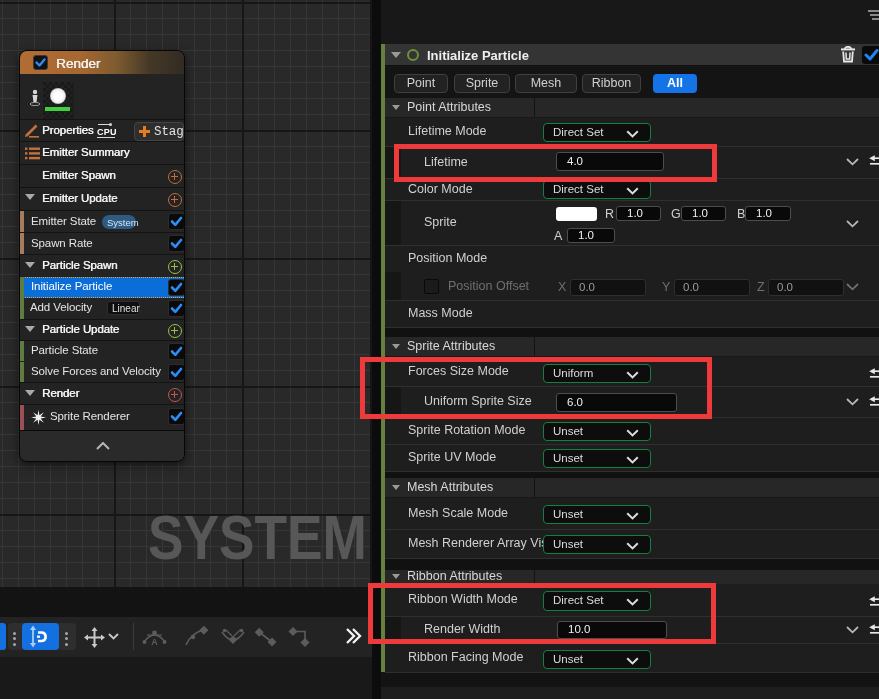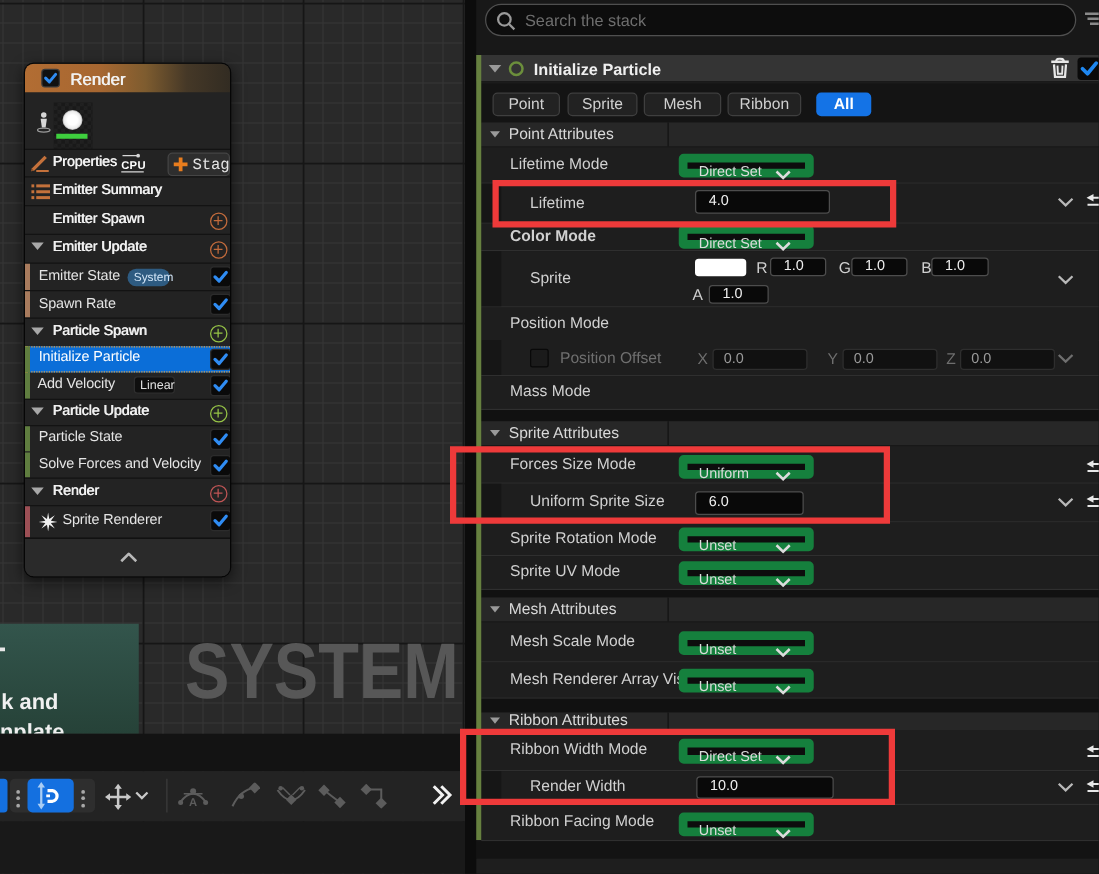--- a/index.html
+++ b/index.html
@@ -24,44 +24,39 @@
   #splitter { position:absolute; left:372px; top:0; width:9px; height:699px; background:#0c0c0c; }
   #greenbar { position:absolute; left:381px; top:44px; width:4px; height:628px; background:#66803f; }
   #strip1 { position:absolute; left:0; top:587px; width:372px; height:30px; background:#131313; }
   #toolbar { position:absolute; left:0; top:617px; width:372px; height:40px; background:#232323; }
   #strip2 { position:absolute; left:0; top:657px; width:372px; height:42px; background:#191919; }
   #panel { position:absolute; left:381px; top:0; width:498px; height:699px; background:#181818; }
   .prow { position:absolute; left:4px; width:494px; background:#1e1e1e; }
   .shead { position:absolute; left:4px; width:494px; background:#272727; }
   .plabel { position:absolute; font-size:12.5px; color:#d0d0d0; white-space:nowrap; }
   .dim { color:#6f6f6f; }
-  .ddown { position:absolute; background:#0d0d0d; border:7px solid #15803d; border-radius:4px;
+  .ddown { position:absolute; background:#0d0d0d; border:1px solid #15803d; border-radius:4px;
     color:#dcdcdc; font-size:11.5px; white-space:nowrap; }
   .vfield { position:absolute; background:#090909; border:1px solid #4d4d4d; border-radius:3px;
     color:#efefef; font-size:11.5px; }
   .tri { position:absolute; width:0; height:0; border-left:5px solid transparent;
     border-right:5px solid transparent; border-top:6px solid #9a9a9a; }
   .sep { position:absolute; left:4px; width:494px; height:1px; background:#2f2f2f; }
   .indent { position:absolute; width:16px; background:#161616; }
   .ntext { position:absolute; font-size:11.5px; color:#e4e4e4; white-space:nowrap; letter-spacing:-0.1px; }
   .nbold { color:#f1f1f1; text-shadow:0.5px 0 0 #f1f1f1; }
   .nsep { position:absolute; left:0; width:166px; height:1px; background:#131313; }
   .lbar { position:absolute; left:0; width:4px; }
   .redbox { position:absolute; border:5px solid #ee3a3a; z-index:50; }
 </style>
 </head>
 <body>
 <div id="stage">
 <div id="graph">
 <div id="sysword">SYSTEM</div>
-<div id="tealbox">
-<div class="abs" style="left:0;top:19px;width:4px;height:3px;background:#e8e8e8;"></div>
-<div class="abs" style="left:1px;top:52px;font-size:17.5px;">k and</div>
-<div class="abs" style="left:0;top:76px;font-size:17.5px;">nplate</div>
-</div>
 <div id="node" class="abs" style="left:19px;top:50px;width:166px;height:412px;background:#232323;border:1px solid #060606;border-radius:8px;box-shadow:0 3px 10px rgba(0,0,0,0.55);overflow:hidden;">
 <div class="abs" style="left:0;top:0;width:166px;height:23px;background:linear-gradient(to right,#b26d33 0%,#a76731 36%,#7e5c2f 58%,#453827 78%,#312b22 100%);"></div>
 <div class="abs" style="left:13px;top:4px;width:15px;height:15px;background:#111;border:1px solid #3a3a3a;border-radius:3px;">
 <svg width="13" height="13" style="position:absolute;left:0;top:0;" viewBox="0 0 13 13">
             <polyline points="2.5,6.5 5.5,9.5 10.5,3.5" fill="none" stroke="#2f8cf3" stroke-width="2.4" stroke-linecap="round" stroke-linejoin="round"></polyline>
           </svg>
 </div>
 <div class="ntext nbold" style="left:36px;top:5px;font-size:13.5px;letter-spacing:0;">Render</div>
 <div class="abs" style="left:0;top:23px;width:166px;height:46px;background:#232323;"></div>
 <svg class="abs" style="left:9px;top:38px;" width="12" height="19" viewBox="0 0 12 19">
@@ -275,27 +270,20 @@
 </svg>
 <svg class="abs" style="left:345px;top:10px;" width="17" height="18" viewBox="0 0 17 18">
 <polyline points="2,2 9,9 2,16" fill="none" stroke="#f2f2f2" stroke-width="2.4"></polyline>
 <polyline points="8,2 15,9 8,16" fill="none" stroke="#f2f2f2" stroke-width="2.4"></polyline>
 </svg>
 </div>
 <div id="strip2"></div>
 </div>
 <div id="panel">
 <div class="abs" style="left:0;top:0;width:498px;height:44px;background:#181818;"></div>
-<div class="abs" style="left:7px;top:3px;width:473px;height:26px;background:#0d0d0d;border:1px solid #4f4f4f;border-radius:13px;">
-<svg width="16" height="16" viewBox="0 0 16 16" style="position:absolute;left:8px;top:5px;">
-<circle cx="6.5" cy="6.5" r="5" fill="none" stroke="#9a9a9a" stroke-width="1.8"></circle>
-<line x1="10.2" y1="10.2" x2="14.5" y2="14.5" stroke="#9a9a9a" stroke-width="1.8"></line>
-</svg>
-<div class="abs" style="left:31px;top:5px;font-size:13px;color:#6e6e6e;">Search the stack</div>
-</div>
 <div class="abs" style="left:487px;top:10px;width:12px;height:12px;">
 <div class="abs" style="left:0;top:0;width:12px;height:1.8px;background:#8a8a8a;"></div>
 <div class="abs" style="left:2px;top:4px;width:10px;height:1.8px;background:#8a8a8a;"></div>
 <div class="abs" style="left:4px;top:8px;width:8px;height:1.8px;background:#8a8a8a;"></div>
 </div>
 <div class="abs" style="left:0;top:44px;width:498px;height:22px;background:#343434;border-bottom:1px solid #101010;"></div>
 <div class="tri" style="left:10px;top:52px;border-top-color:#9a9a9a;"></div>
 <div class="abs" style="left:26px;top:49px;width:12px;height:12px;border:2.6px solid #6c8f3c;border-radius:50%;"></div>
 <div class="abs" style="left:46px;top:48px;font-size:13px;font-weight:bold;color:#efefef;">Initialize Particle</div>
 <svg class="abs" style="left:459px;top:46px;" width="16" height="17" viewBox="0 0 16 17">
@@ -339,21 +327,21 @@
 <polyline points="1,1 6.5,6.3 12,1" fill="none" stroke="#b8b8b8" stroke-width="1.8"></polyline>
       </svg>
 <svg class="abs" style="left:488px;top:155px;" width="16" height="12" viewBox="0 0 16 12">
 <line x1="4" y1="3.2" x2="16" y2="3.2" stroke="#e8e8e8" stroke-width="1.7"></line>
 <polygon points="0.2,3.2 5.8,0.2 5.8,6.2" fill="#e8e8e8"></polygon>
 <line x1="1" y1="8.8" x2="12" y2="8.8" stroke="#e8e8e8" stroke-width="1.7"></line>
 <polygon points="16,8.8 10.4,5.8 10.4,11.8" fill="#e8e8e8"></polygon>
 </svg>
 <div class="prow" style="top:179px;height:21px;"></div>
 <div class="sep" style="top:200px;"></div>
-<div class="plabel" style="left:27px;top:182px;font-weight:bold;">Color Mode</div>
+<div class="plabel" style="left:27px;top:182px;">Color Mode</div>
 <div class="ddown" style="left:162px;top:180px;width:108px;height:19px;">
 <div class="abs" style="left:9px;top:2px;font-size:11.5px;color:#dcdcdc;">Direct Set</div>
 <svg width="13" height="8" viewBox="0 0 13 8" style="position:absolute;right:11px;top:6px;">
 <polyline points="1.2,1.2 6.5,6.4 11.8,1.2" fill="none" stroke="#dcdcdc" stroke-width="2"></polyline>
         </svg>
 </div>
 <div class="prow" style="top:201px;height:44px;"></div>
 <div class="sep" style="top:245px;"></div>
 <div class="indent" style="left:4px;top:201px;height:44px;"></div>
 <div class="plabel" style="left:43px;top:215px;">Sprite</div>
@@ -421,21 +409,21 @@
 <svg class="abs" style="left:488px;top:368px;" width="16" height="12" viewBox="0 0 16 12">
 <line x1="4" y1="3.2" x2="16" y2="3.2" stroke="#e8e8e8" stroke-width="1.7"></line>
 <polygon points="0.2,3.2 5.8,0.2 5.8,6.2" fill="#e8e8e8"></polygon>
 <line x1="1" y1="8.8" x2="12" y2="8.8" stroke="#e8e8e8" stroke-width="1.7"></line>
 <polygon points="16,8.8 10.4,5.8 10.4,11.8" fill="#e8e8e8"></polygon>
 </svg>
 <div class="prow" style="top:387px;height:30px;"></div>
 <div class="sep" style="top:417px;"></div>
 <div class="indent" style="left:4px;top:387px;height:30px;"></div>
 <div class="plabel" style="left:43px;top:394px;">Uniform Sprite Size</div>
-<div class="vfield" style="left:175px;top:393px;width:87px;height:19px;text-align:right;">
+<div class="vfield" style="left:175px;top:393px;width:121px;height:19px;text-align:right;">
 <div class="abs" style="left:10px;top:2px;font-size:11.5px;">6.0</div>
       </div>
 <svg class="abs" style="left:465px;top:398px;" width="13" height="8" viewBox="0 0 13 8">
 <polyline points="1,1 6.5,6.3 12,1" fill="none" stroke="#b8b8b8" stroke-width="1.8"></polyline>
       </svg>
 <svg class="abs" style="left:488px;top:396px;" width="16" height="12" viewBox="0 0 16 12">
 <line x1="4" y1="3.2" x2="16" y2="3.2" stroke="#e8e8e8" stroke-width="1.7"></line>
 <polygon points="0.2,3.2 5.8,0.2 5.8,6.2" fill="#e8e8e8"></polygon>
 <line x1="1" y1="8.8" x2="12" y2="8.8" stroke="#e8e8e8" stroke-width="1.7"></line>
 <polygon points="16,8.8 10.4,5.8 10.4,11.8" fill="#e8e8e8"></polygon>

